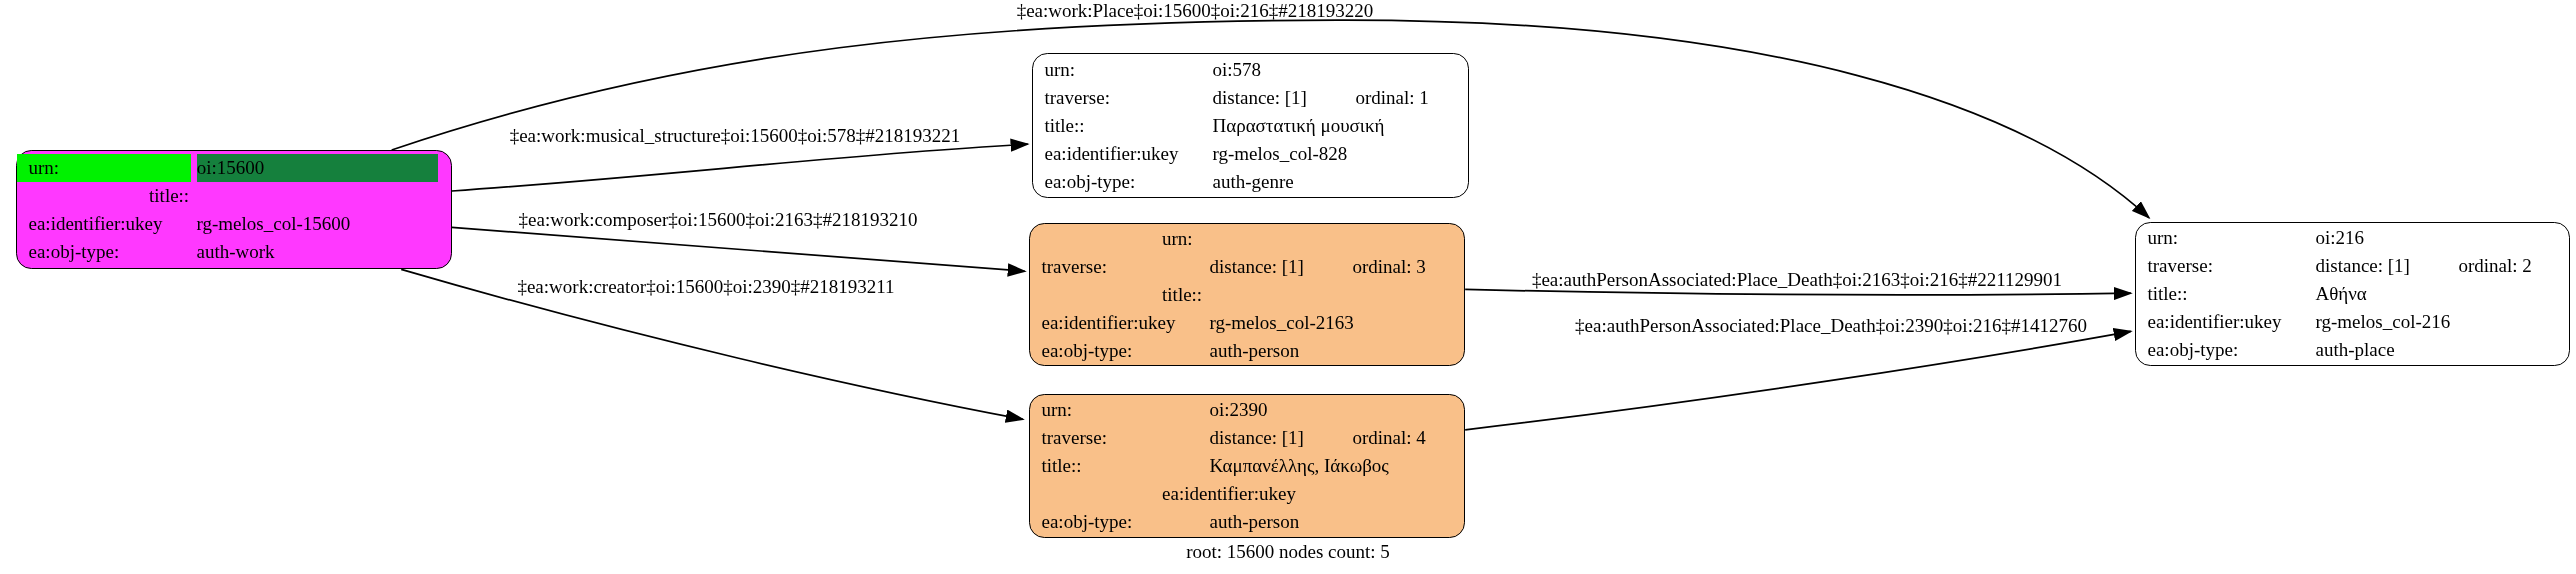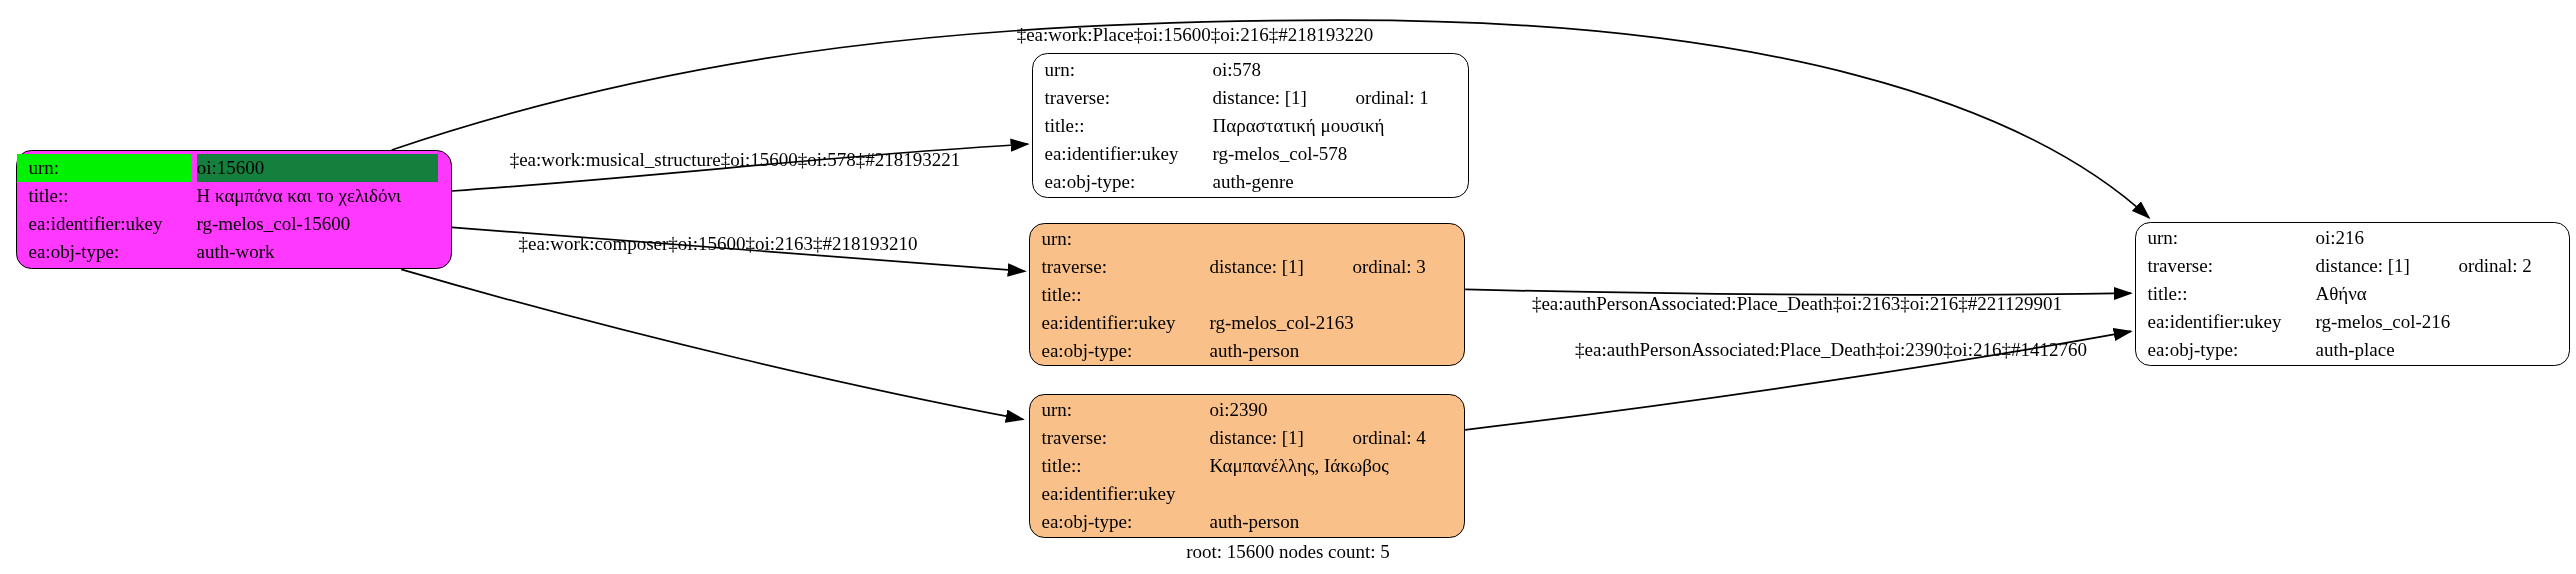--- a/index.html
+++ b/index.html
@@ -11,32 +11,32 @@
   .edges-layer{position:absolute;left:0;top:0;width:2576px;height:574px;}
   .edge{fill:none;stroke:#000;stroke-width:1.8px;}
   .node{
     position:absolute;box-sizing:border-box;border:1.9px solid #000;border-radius:15.3px;
     display:flex;flex-direction:column;justify-content:center;
   }
   .node.work{background:#ff38ff;}
   .node.person{background:#f9c089;}
   .node.plain{background:#ffffff;}
   .row{display:flex;align-items:center;height:28px;padding:0 13.4px 0 11.5px;
-       font-size:19px;line-height:28px;white-space:nowrap;}
+       font-size:19px;line-height:28px;white-space:nowrap;justify-content:center;}
   .key{width:168px;flex:none;}
   .val{flex:1;display:flex;align-items:center;font-family:Liberation Serif, serif;}
   .v1{width:143px;flex:none;}
   .v2{flex:none;}
   .row.hl{padding-left:0;}
   .row.hl .key{box-sizing:border-box;width:174px;padding-left:11.5px;margin-right:5.7px;
                background:#00f200;height:100%;display:flex;align-items:center;}
   .row.hl .val{background:#15803d;height:100%;}
   .edge-label{
     position:absolute;transform:translate(-50%,-50%);
-    font-size:19px;white-space:nowrap;margin-top:24px;
+    font-size:19px;white-space:nowrap;
   }
   .graph-footer{
     position:absolute;transform:translate(-50%,-50%);
     font-size:19px;white-space:nowrap;
   }
 </style>
 </head>
 <body>
 
 <div class="canvas">
@@ -51,31 +51,31 @@
     <path class="edge" d="M 473 200 C 690 185, 890 161, 1076 151" marker-end="url(#arrow)"></path>
     <path class="edge" d="M 473 238 C 690 253, 890 271, 1073 284" marker-end="url(#arrow)"></path>
     <path class="edge" d="M 420 282 C 660 352, 905 408, 1071 439" marker-end="url(#arrow)"></path>
     <path class="edge" d="M 1534 303 C 1780 309, 2030 310, 2231 307" marker-end="url(#arrow)"></path>
     <path class="edge" d="M 1534 450 C 1790 420, 2060 378, 2231 347" marker-end="url(#arrow)"></path>
   </svg>
 
   <div class="edge-label" style="left:1195px;top:10.5px">‡ea:work:Place‡oi:15600‡oi:216‡#218193220</div>
   <div class="edge-label" style="left:735px;top:136px">‡ea:work:musical_structure‡oi:15600‡oi:578‡#218193221</div>
   <div class="edge-label" style="left:718px;top:220px">‡ea:work:composer‡oi:15600‡oi:2163‡#218193210</div>
+  <div class="edge-label" style="left:706px;top:287px">‡ea:work:creator‡oi:15600‡oi:2390‡#218193211</div>
   <div class="edge-label" style="left:1797px;top:280px">‡ea:authPersonAssociated:Place_Death‡oi:2163‡oi:216‡#221129901</div>
   <div class="edge-label" style="left:1831px;top:326px">‡ea:authPersonAssociated:Place_Death‡oi:2390‡oi:216‡#1412760</div>
 
   <div class="node work" style="left:16px;top:150px;width:436px;height:119px;">
     <div class="row hl">
       <span class="key">urn:</span>
       <span class="val">oi:15600</span>
     </div>
     <div class="row">
       <span class="key">title::</span>
-      <span class="val">Η καμπάνα και το χελιδόνι</span>
     </div>
     <div class="row">
       <span class="key">ea:identifier:ukey</span>
       <span class="val">rg-melos_col-15600</span>
     </div>
     <div class="row">
       <span class="key">ea:obj-type:</span>
       <span class="val">auth-work</span>
     </div>
   </div>
@@ -91,21 +91,21 @@
           <span class="v1">distance: [1]</span>
           <span class="v2">ordinal: 1</span>
         </span>
     </div>
     <div class="row">
       <span class="key">title::</span>
       <span class="val">Παραστατική μουσική</span>
     </div>
     <div class="row">
       <span class="key">ea:identifier:ukey</span>
-      <span class="val">rg-melos_col-578</span>
+      <span class="val">rg-melos_col-828</span>
     </div>
     <div class="row">
       <span class="key">ea:obj-type:</span>
       <span class="val">auth-genre</span>
     </div>
   </div>
 
   <div class="node person" style="left:1029px;top:223px;width:436px;height:143px;">
     <div class="row">
       <span class="key">urn:</span>

